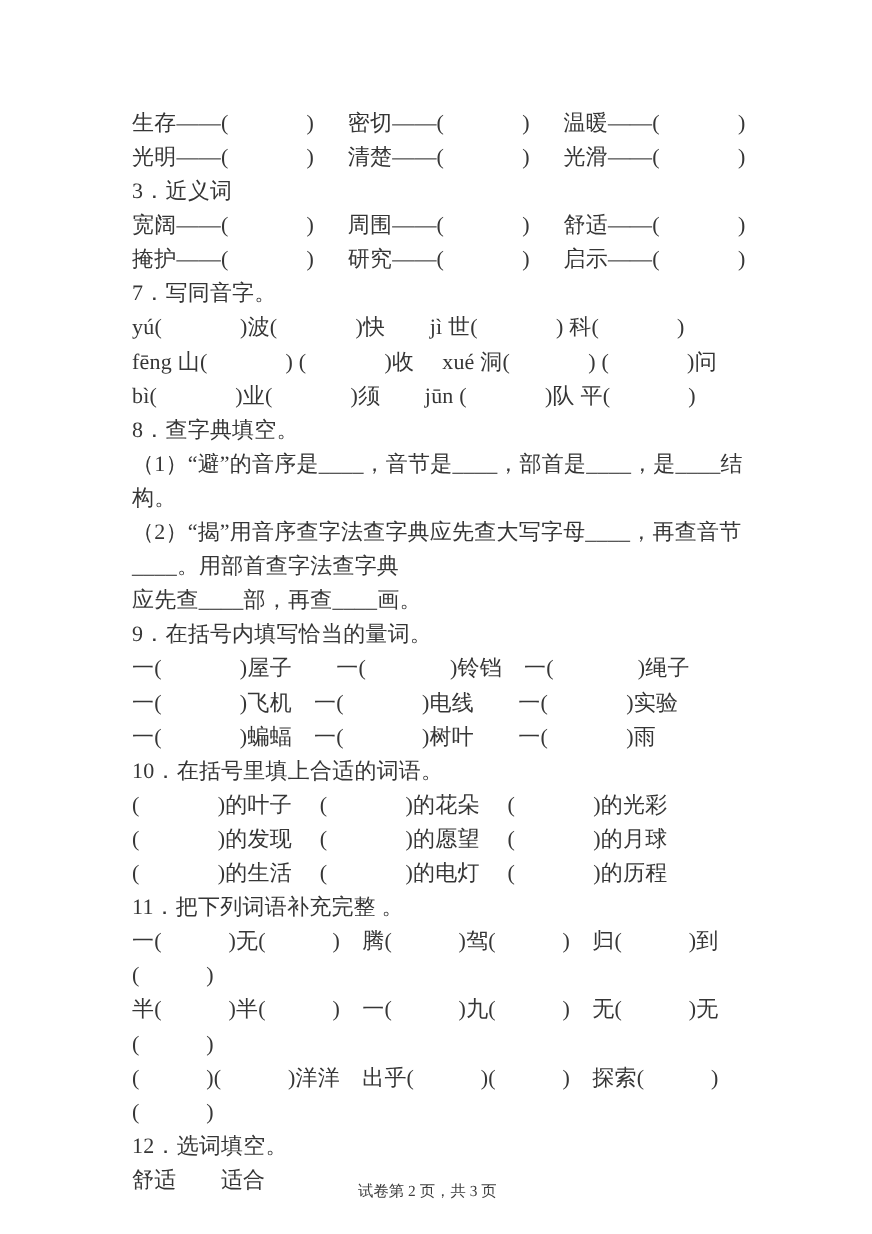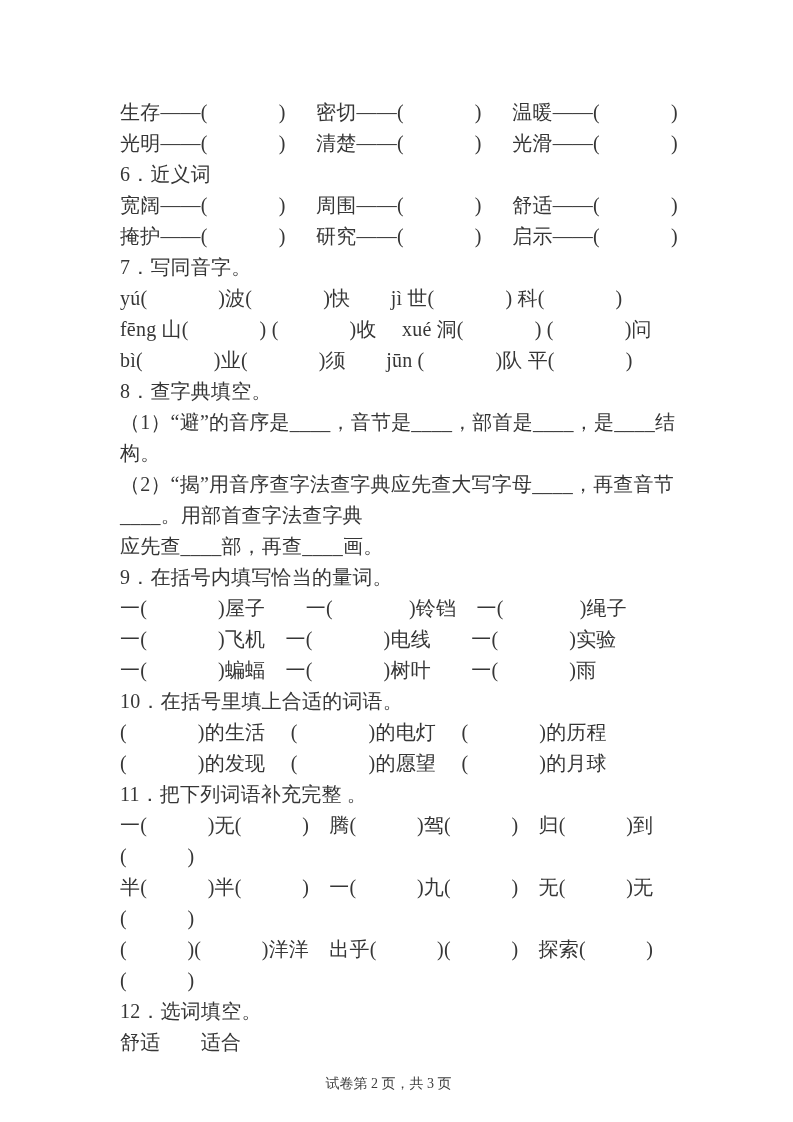--- a/index.html
+++ b/index.html
@@ -44,42 +44,43 @@
 </style>
 </head>
 <body>
 
 <div class="page">
   <div class="content">
 
     <p class="ln">生存——(　　　  )　  密切——(　　　  )　  温暖——(　　　  )</p>
     <p class="ln">光明——(　　　  )　  清楚——(　　　  )　  光滑——(　　　  )</p>
 
-    <p class="ln">6．近义词</p>
+    <p class="ln">3．近义词</p>
     <p class="ln">宽阔——(　　　  )　  周围——(　　　  )　  舒适——(　　　  )</p>
     <p class="ln">掩护——(　　　  )　  研究——(　　　  )　  启示——(　　　  )</p>
 
     <p class="ln">7．写同音字。</p>
     <p class="ln">yú(　　　  )波(　　　  )快　　jì 世(　　　  ) 科(　　　  )</p>
     <p class="ln">fēng 山(　　　  ) (　　　  )收　 xué 洞(　　　  ) (　　　  )问</p>
     <p class="ln">bì(　　　  )业(　　　  )须　　jūn (　　　  )队 平(　　　  )</p>
 
     <p class="ln">8．查字典填空。</p>
     <p class="ln">（1）“避”的音序是____，音节是____，部首是____，是____结构。</p>
     <p class="ln">（2）“揭”用音序查字法查字典应先查大写字母____，再查音节____。用部首查字法查字典</p>
     <p class="ln">应先查____部，再查____画。</p>
 
     <p class="ln">9．在括号内填写恰当的量词。</p>
     <p class="ln">一(　　　  )屋子　　一(　　　   )铃铛　一(　　　   )绳子</p>
     <p class="ln">一(　　　  )飞机　一(　　　  )电线　　一(　　　  )实验</p>
     <p class="ln">一(　　　  )蝙蝠　一(　　　  )树叶　　一(　　　  )雨</p>
 
     <p class="ln">10．在括号里填上合适的词语。</p>
+    <p class="ln">(　　　  )的叶子　 (　　　  )的花朵　 (　　　  )的光彩</p>
+    <p class="ln">(　　　  )的发现　 (　　　  )的愿望　 (　　　  )的月球</p>
     <p class="ln">(　　　  )的生活　 (　　　  )的电灯　 (　　　  )的历程</p>
-    <p class="ln">(　　　  )的发现　 (　　　  )的愿望　 (　　　  )的月球</p>
 
     <p class="ln">11．把下列词语补充完整 。</p>
     <p class="ln">一(　　　)无(　　　)　腾(　　　)驾(　　　)　归(　　　)到(　　　)</p>
     <p class="ln">半(　　　)半(　　　)　一(　　　)九(　　　)　无(　　　)无(　　　)</p>
     <p class="ln">(　　　)(　　　)洋洋　出乎(　　　)(　　　)　探索(　　　)(　　　)</p>
 
     <p class="ln">12．选词填空。</p>
     <p class="ln">舒适　　适合</p>
 
   </div>

